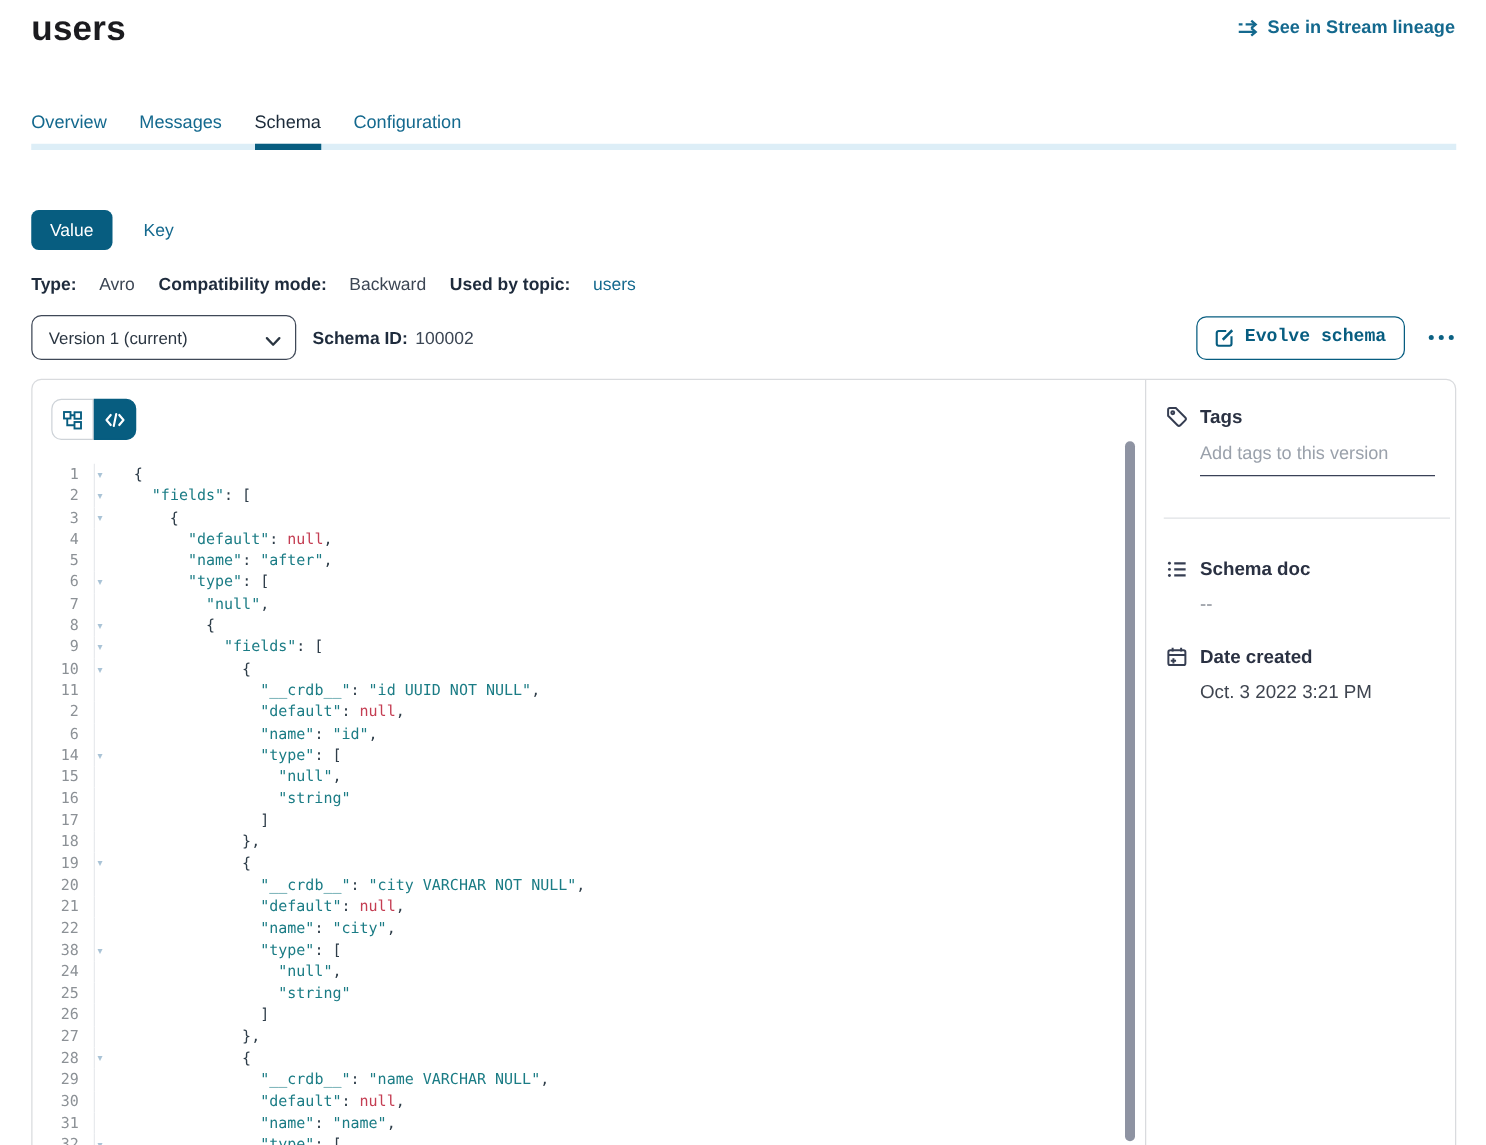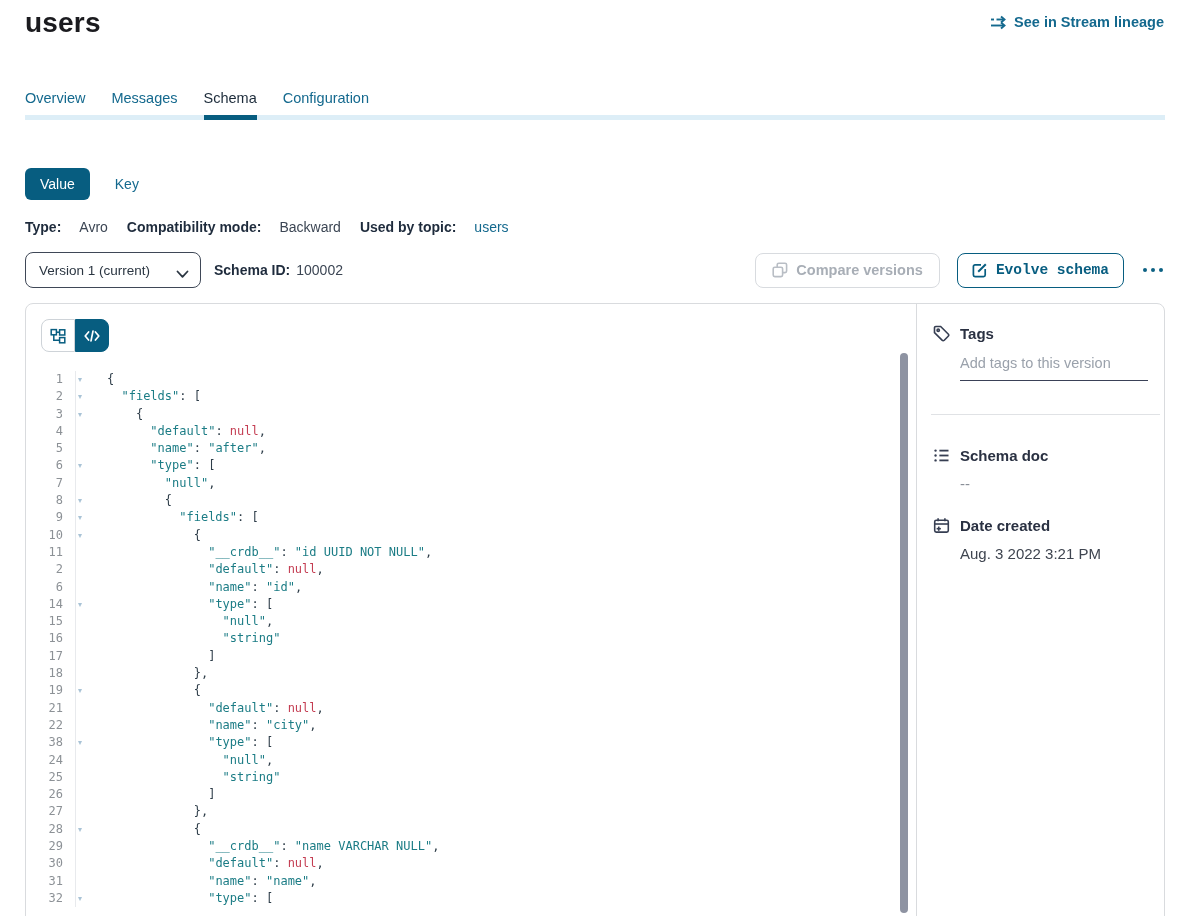--- a/index.html
+++ b/index.html
@@ -27,21 +27,21 @@
   
   .meta-row { position:absolute; left:25px; top:219px; display:flex; gap:19px; font-size:14px; align-items:center; }
   .meta-pair { display:flex; gap:18px; }
   .meta-label { font-weight:700; color:#1e2b3c; }
   .meta-value { color:#3c4654; }
   .meta-link { color:#14698e; cursor:pointer; }
 
   
   .version-row { position:absolute; left:25px; top:252px; right:24px; display:flex; align-items:center; }
   .select-wrap { position:relative; }
-  select.version-select { appearance:none; -webkit-appearance:none; width:176px; height:36px; border:1px solid #3f4857; border-radius:8px;
+  select.version-select { appearance:none; -webkit-appearance:none; width:212px; height:36px; border:1px solid #3f4857; border-radius:8px;
     background:#fff; font-family:inherit; font-size:13.5px; color:#2b3642; padding:0 30px 0 13px; cursor:pointer; }
   .select-chevron { position:absolute; right:12px; top:13px; pointer-events:none; }
   .schemaid-pair { display:flex; gap:6px; margin-left:13px; font-size:14px; align-items:center;justify-content:center; }
   .right-actions { margin-left:auto; display:flex; align-items:center; gap:17px; }
   .compare-btn { display:flex; align-items:center; gap:8px; height:35px; padding:0 16px; background:#fff; border:1px solid #d8dbdf;
     border-radius:8px; color:#a8aeb6; font-size:14.5px; font-weight:700; font-family:inherit; }
   .evolve-btn { display:flex; align-items:center; gap:8px; height:35px; padding:0 14px; background:#fff; border:1px solid #075d80;
     border-radius:8px; color:#075d80; font-size:14.5px; font-weight:700; font-family:Liberation Mono, monospace; cursor:pointer; }
   .more-dots { display:flex; gap:4px; cursor:pointer; padding:6px 2px; }
   .more-dots span { width:4px; height:4px; border-radius:50%; background:#0c6183; display:block; }
@@ -136,29 +136,20 @@
         <svg width="13" height="9" viewBox="0 0 13 9" fill="none" stroke="#2b3642" stroke-width="1.8" stroke-linecap="round" stroke-linejoin="round">
           <polyline points="1.5,1.5 6.5,6.8 11.5,1.5"></polyline>
         </svg>
       </span>
     </span>
     <span class="schemaid-pair">
       <span class="meta-label">Schema ID:</span>
       <span class="meta-value">100002</span>
     </span>
     <span class="right-actions">
-      <button class="compare-btn" disabled="">
-        <span style="display:flex;">
-          <svg width="16" height="16" viewBox="0 0 16 16" fill="none" stroke="#b9bec5" stroke-width="1.6">
-            <rect x="5.2" y="1.2" width="9.4" height="9.4" rx="1.6"></rect>
-            <rect x="1.2" y="5.2" width="9.4" height="9.4" rx="1.6" fill="#fff"></rect>
-          </svg>
-        </span>
-        <span>Compare versions</span>
-      </button>
       <button class="evolve-btn">
         <span style="display:flex;">
           <svg width="16" height="16" viewBox="0 0 16 16" fill="none" stroke="#075d80" stroke-width="1.7">
             <path d="M9 2.8 H3 A1.6 1.6 0 0 0 1.4 4.4 V13 A1.6 1.6 0 0 0 3 14.6 H11.6 A1.6 1.6 0 0 0 13.2 13 V7"></path>
             <path d="M6.2 9.8 L13.8 2.2" stroke-width="2"></path>
           </svg>
         </span>
         <span>Evolve schema</span>
       </button>
       <span class="more-dots">
@@ -266,20 +257,24 @@
           </div>
           <div class="code-row">
             <div class="gutter"><span>18</span></div>
             <div class="code-text">            },</div>
           </div>
           <div class="code-row">
             <div class="gutter"><span>19</span><span class="fold">▾</span></div>
             <div class="code-text">            {</div>
           </div>
           <div class="code-row">
+            <div class="gutter"><span>20</span></div>
+            <div class="code-text">              <span class="tok-s">"__crdb__"</span>: <span class="tok-s">"city VARCHAR NOT NULL"</span>,</div>
+          </div>
+          <div class="code-row">
             <div class="gutter"><span>21</span></div>
             <div class="code-text">              <span class="tok-s">"default"</span>: <span class="tok-n">null</span>,</div>
           </div>
           <div class="code-row">
             <div class="gutter"><span>22</span></div>
             <div class="code-text">              <span class="tok-s">"name"</span>: <span class="tok-s">"city"</span>,</div>
           </div>
           <div class="code-row">
             <div class="gutter"><span>38</span><span class="fold">▾</span></div>
             <div class="code-text">              <span class="tok-s">"type"</span>: [</div>
@@ -360,18 +355,18 @@
             <rect x="1.6" y="3" width="12.8" height="11.2" rx="1.4"></rect>
             <path d="M1.6 6.6 H14.4"></path>
             <path d="M4.8 1.2 V4"></path>
               <path d="M11.2 1.2 V4"></path>
             <path d="M3.4 11 H7.4"></path>
               <path d="M5.4 9 V13"></path>
           </svg>
         </span>
         <span>Date created</span>
       </div>
-      <div class="side-val val-dark">Aug. 3 2022 3:21 PM</div>
+      <div class="side-val val-dark">Oct. 3 2022 3:21 PM</div>
 
     </div>
   </div>
 
 </div>
 
 </body></html>

